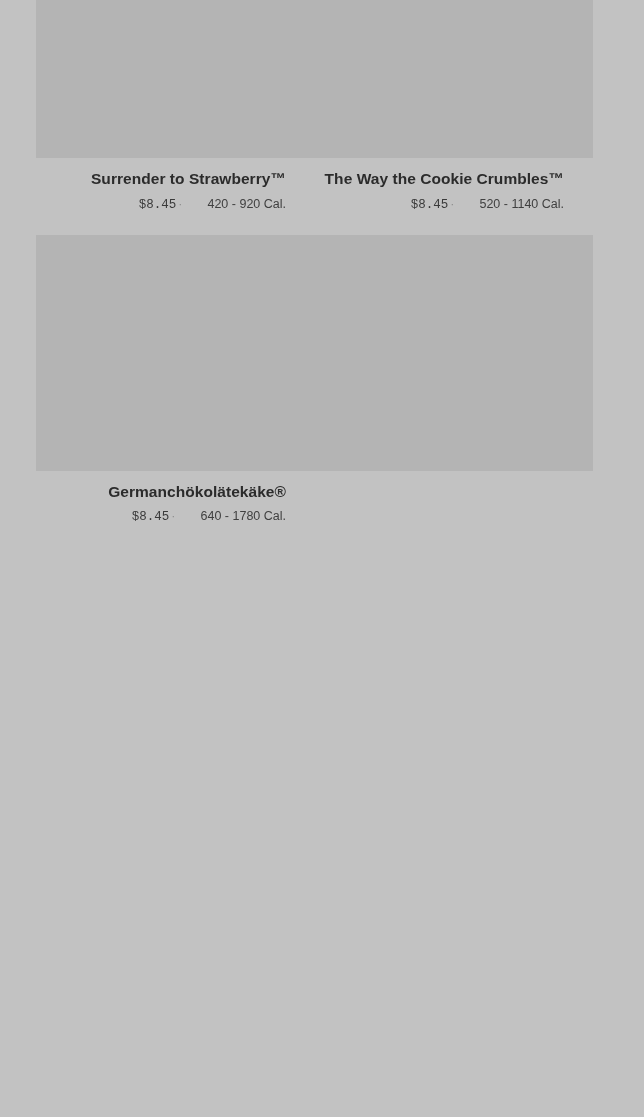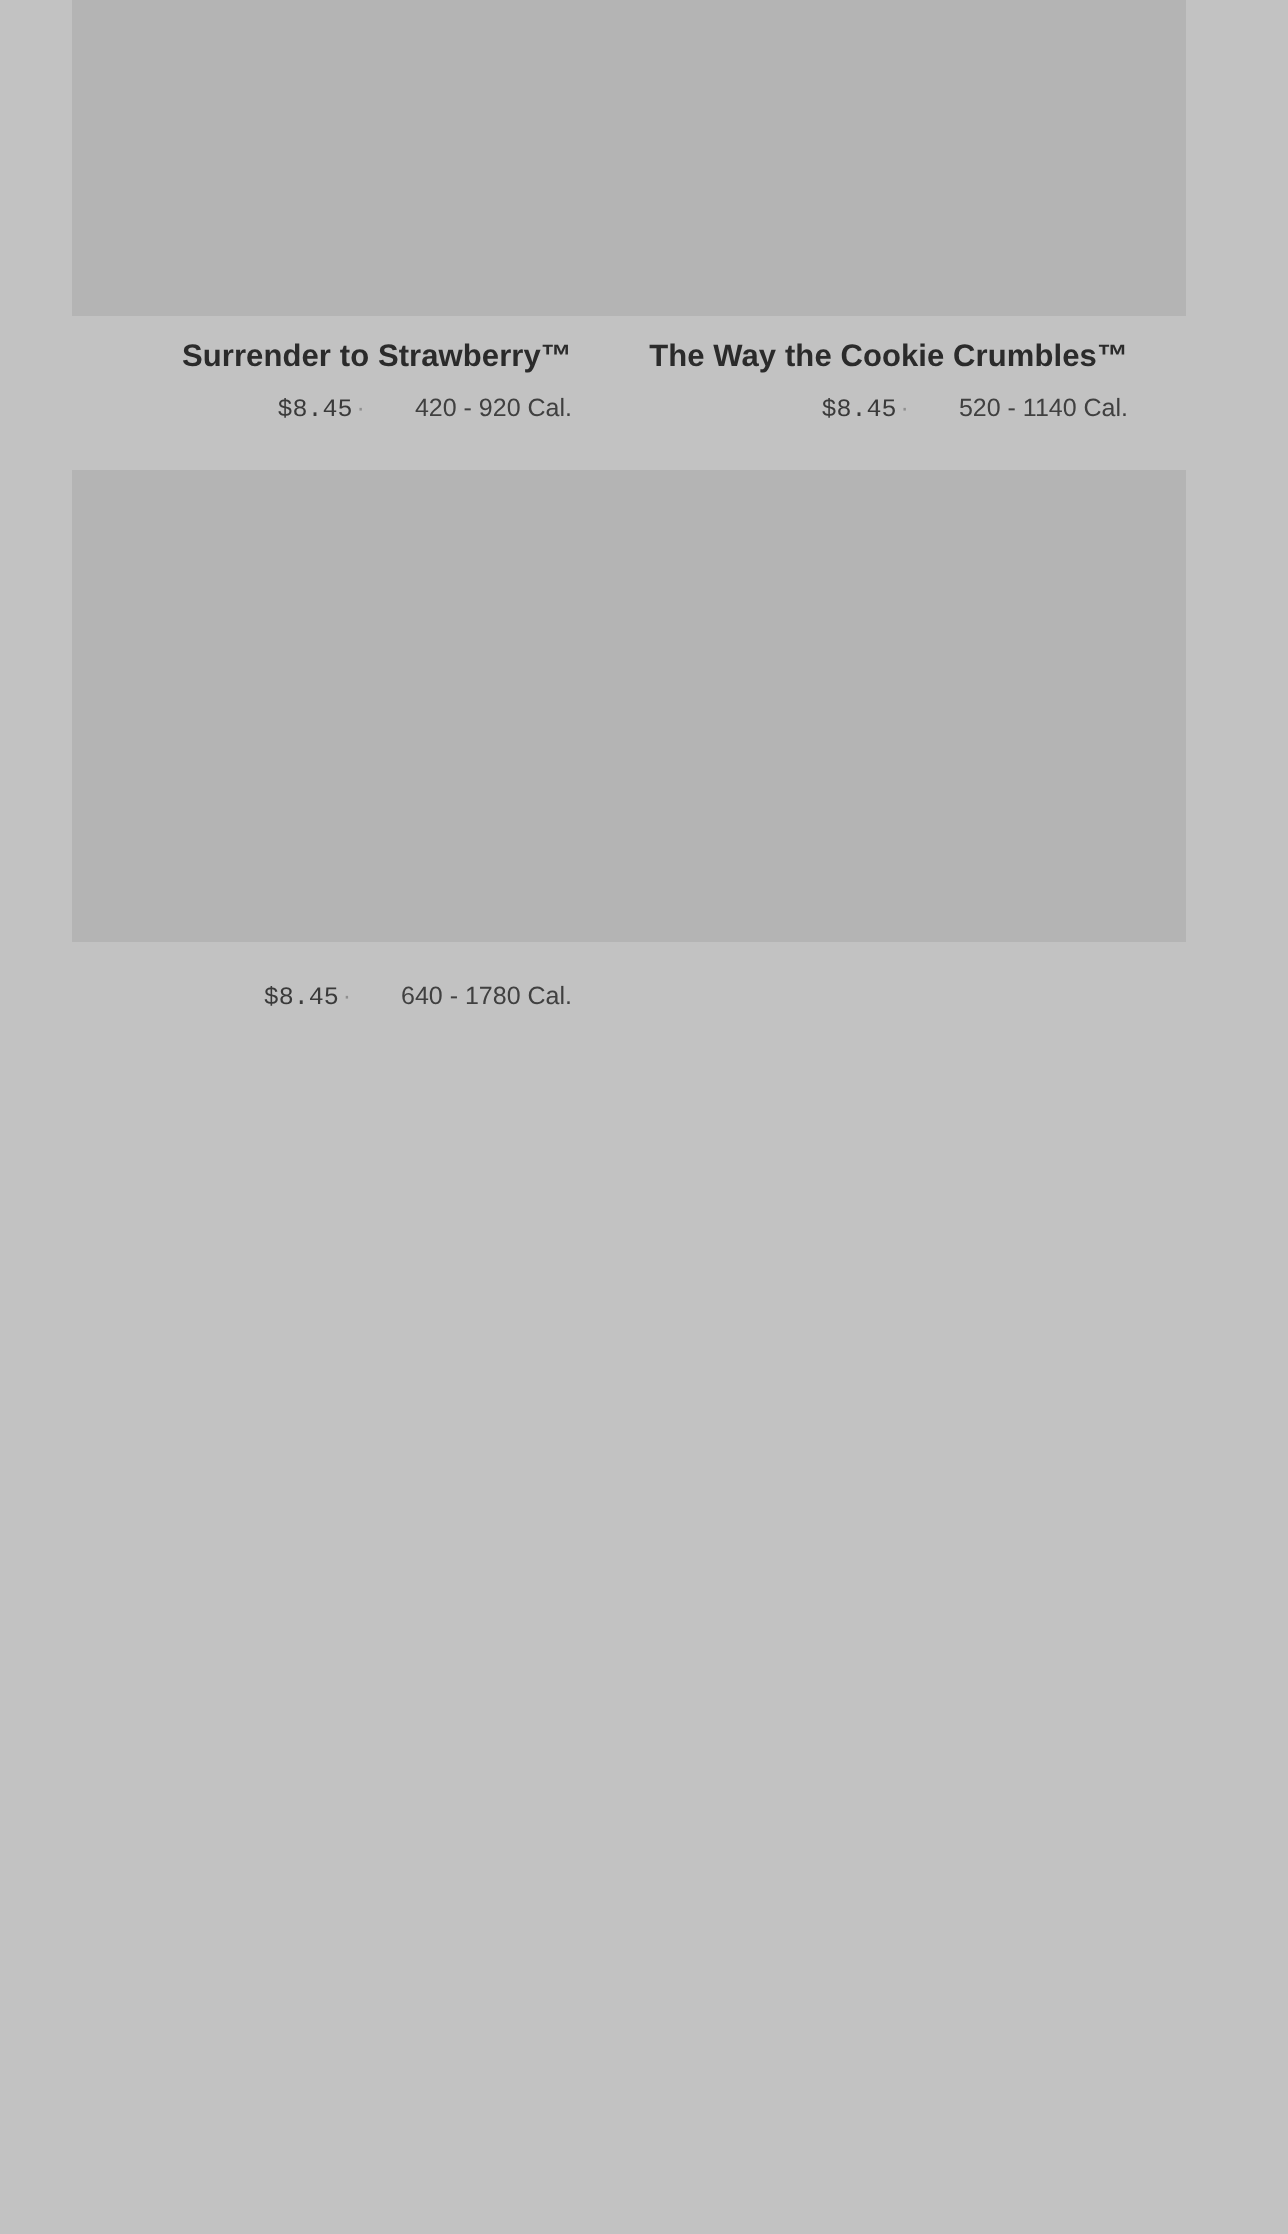--- a/index.html
+++ b/index.html
@@ -96,20 +96,21 @@
         <div class="card-title">The Way the Cookie Crumbles™</div>
         <div class="card-meta">
           <span class="price">$8.45</span><span class="sep">·</span><span class="calories">520 - 1140 Cal.</span>
         </div>
       </div>
     </div>
 
     <div class="card">
       <div class="card-image"></div>
       <div class="card-body">
+        <div class="card-title">Germanchökolätekäke®</div>
         <div class="card-meta">
           <span class="price">$8.45</span><span class="sep">·</span><span class="calories">640 - 1780 Cal.</span>
         </div>
       </div>
     </div>
 
 
     <div class="card">
       <div class="card-image"></div>
 

